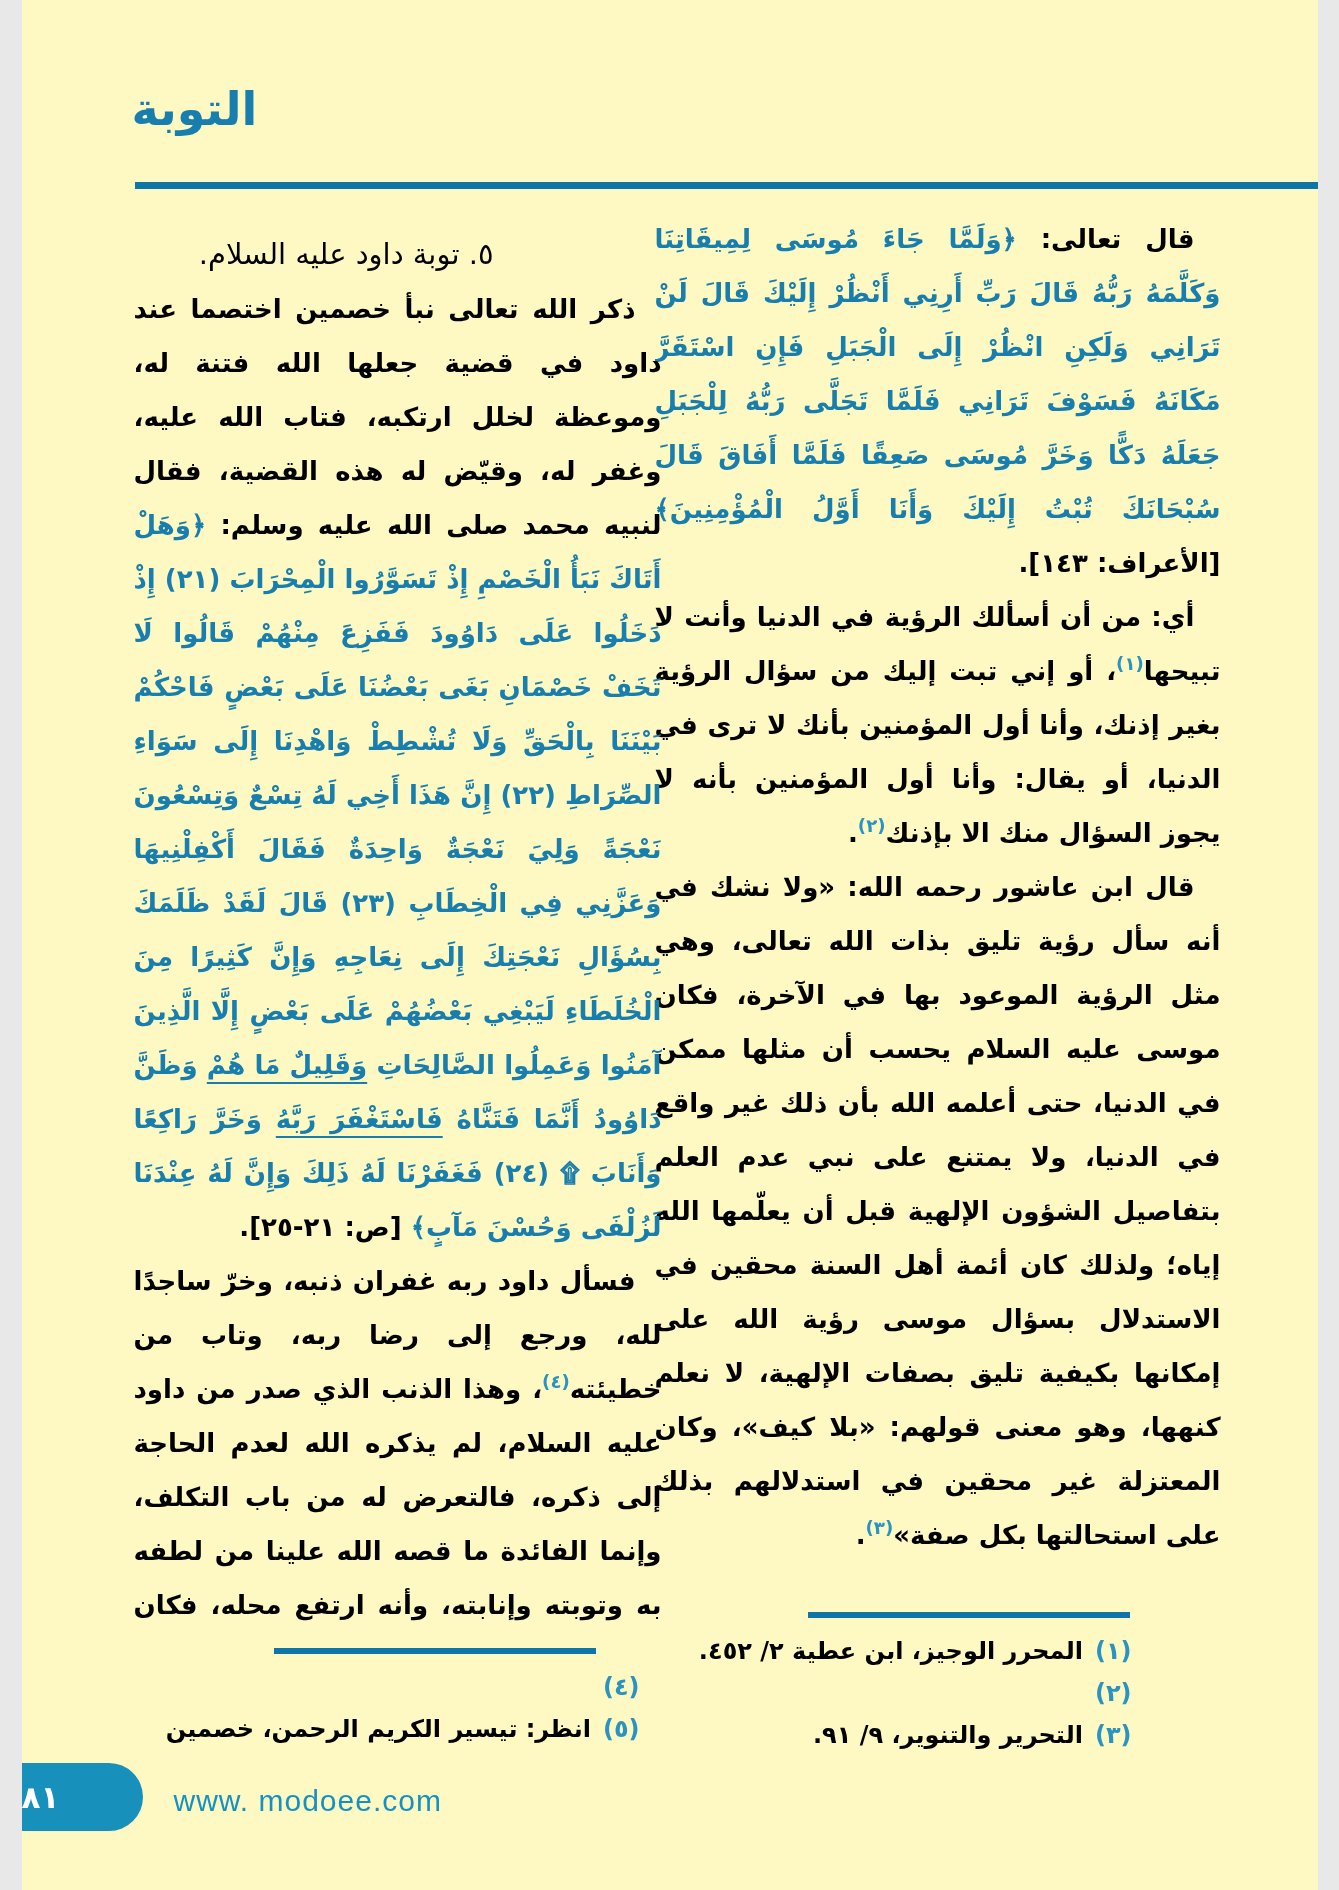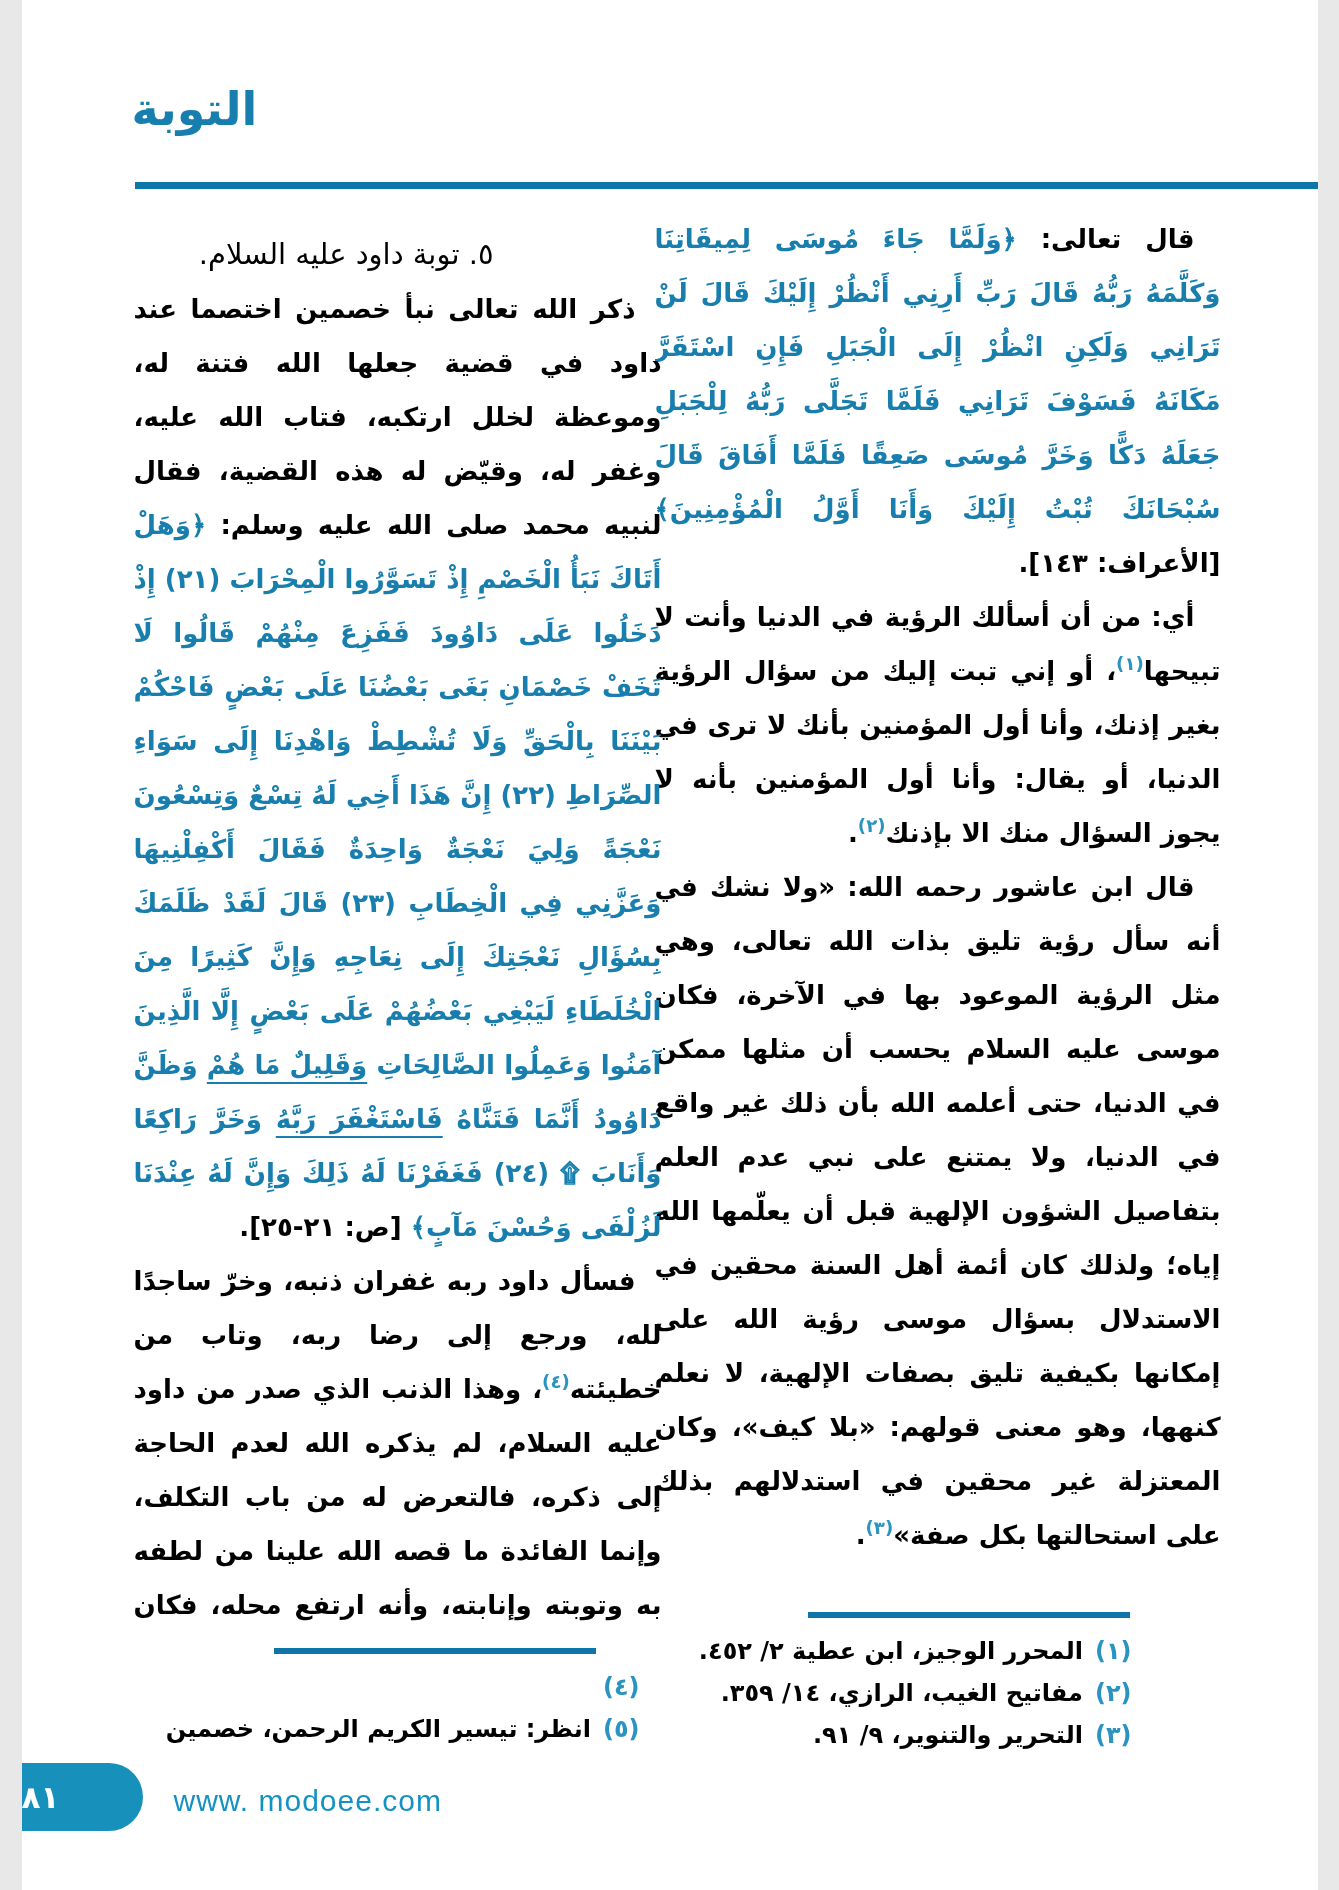--- a/index.html
+++ b/index.html
@@ -1,20 +1,20 @@
 <!DOCTYPE html>
 <html><head>
 <meta charset="utf-8">
 <style>
   html,body{margin:0;padding:0;background:#e8e8e8;}
   .page{
     position:relative;
     width:1296px;height:1890px;
     margin:0 auto;
-    background:#ffffff;
+    background:#fef9c3;
     direction:rtl;
     font-family:"DejaVu Sans", sans-serif;
     overflow:hidden;
   }
   
   .header-title{
     position:absolute;left:110px;top:86px;
     font-size:46px;font-weight:bold;
     color:#177EAD;
     line-height:1;
@@ -91,21 +91,20 @@
   </div>
 
   <div class="fn-sep fn-sep-right"></div>
   <div class="fn-block fn-block-right">
     <div class="fn-row">
       <span class="fn-marker">(١)</span>
       <span class="fn-text">المحرر الوجيز، ابن عطية ٢/ ٤٥٢.</span>
     </div>
     <div class="fn-row">
       <span class="fn-marker">(٢)</span>
-      <span class="fn-text">مفاتيح الغيب، الرازي، ١٤/ ٣٥٩.</span>
     </div>
     <div class="fn-row">
       <span class="fn-marker">(٣)</span>
       <span class="fn-text">التحرير والتنوير، ٩/ ٩١.</span>
     </div>
   </div>
 
   <div class="fn-sep fn-sep-left"></div>
   <div class="fn-block fn-block-left">
     <div class="fn-row">

